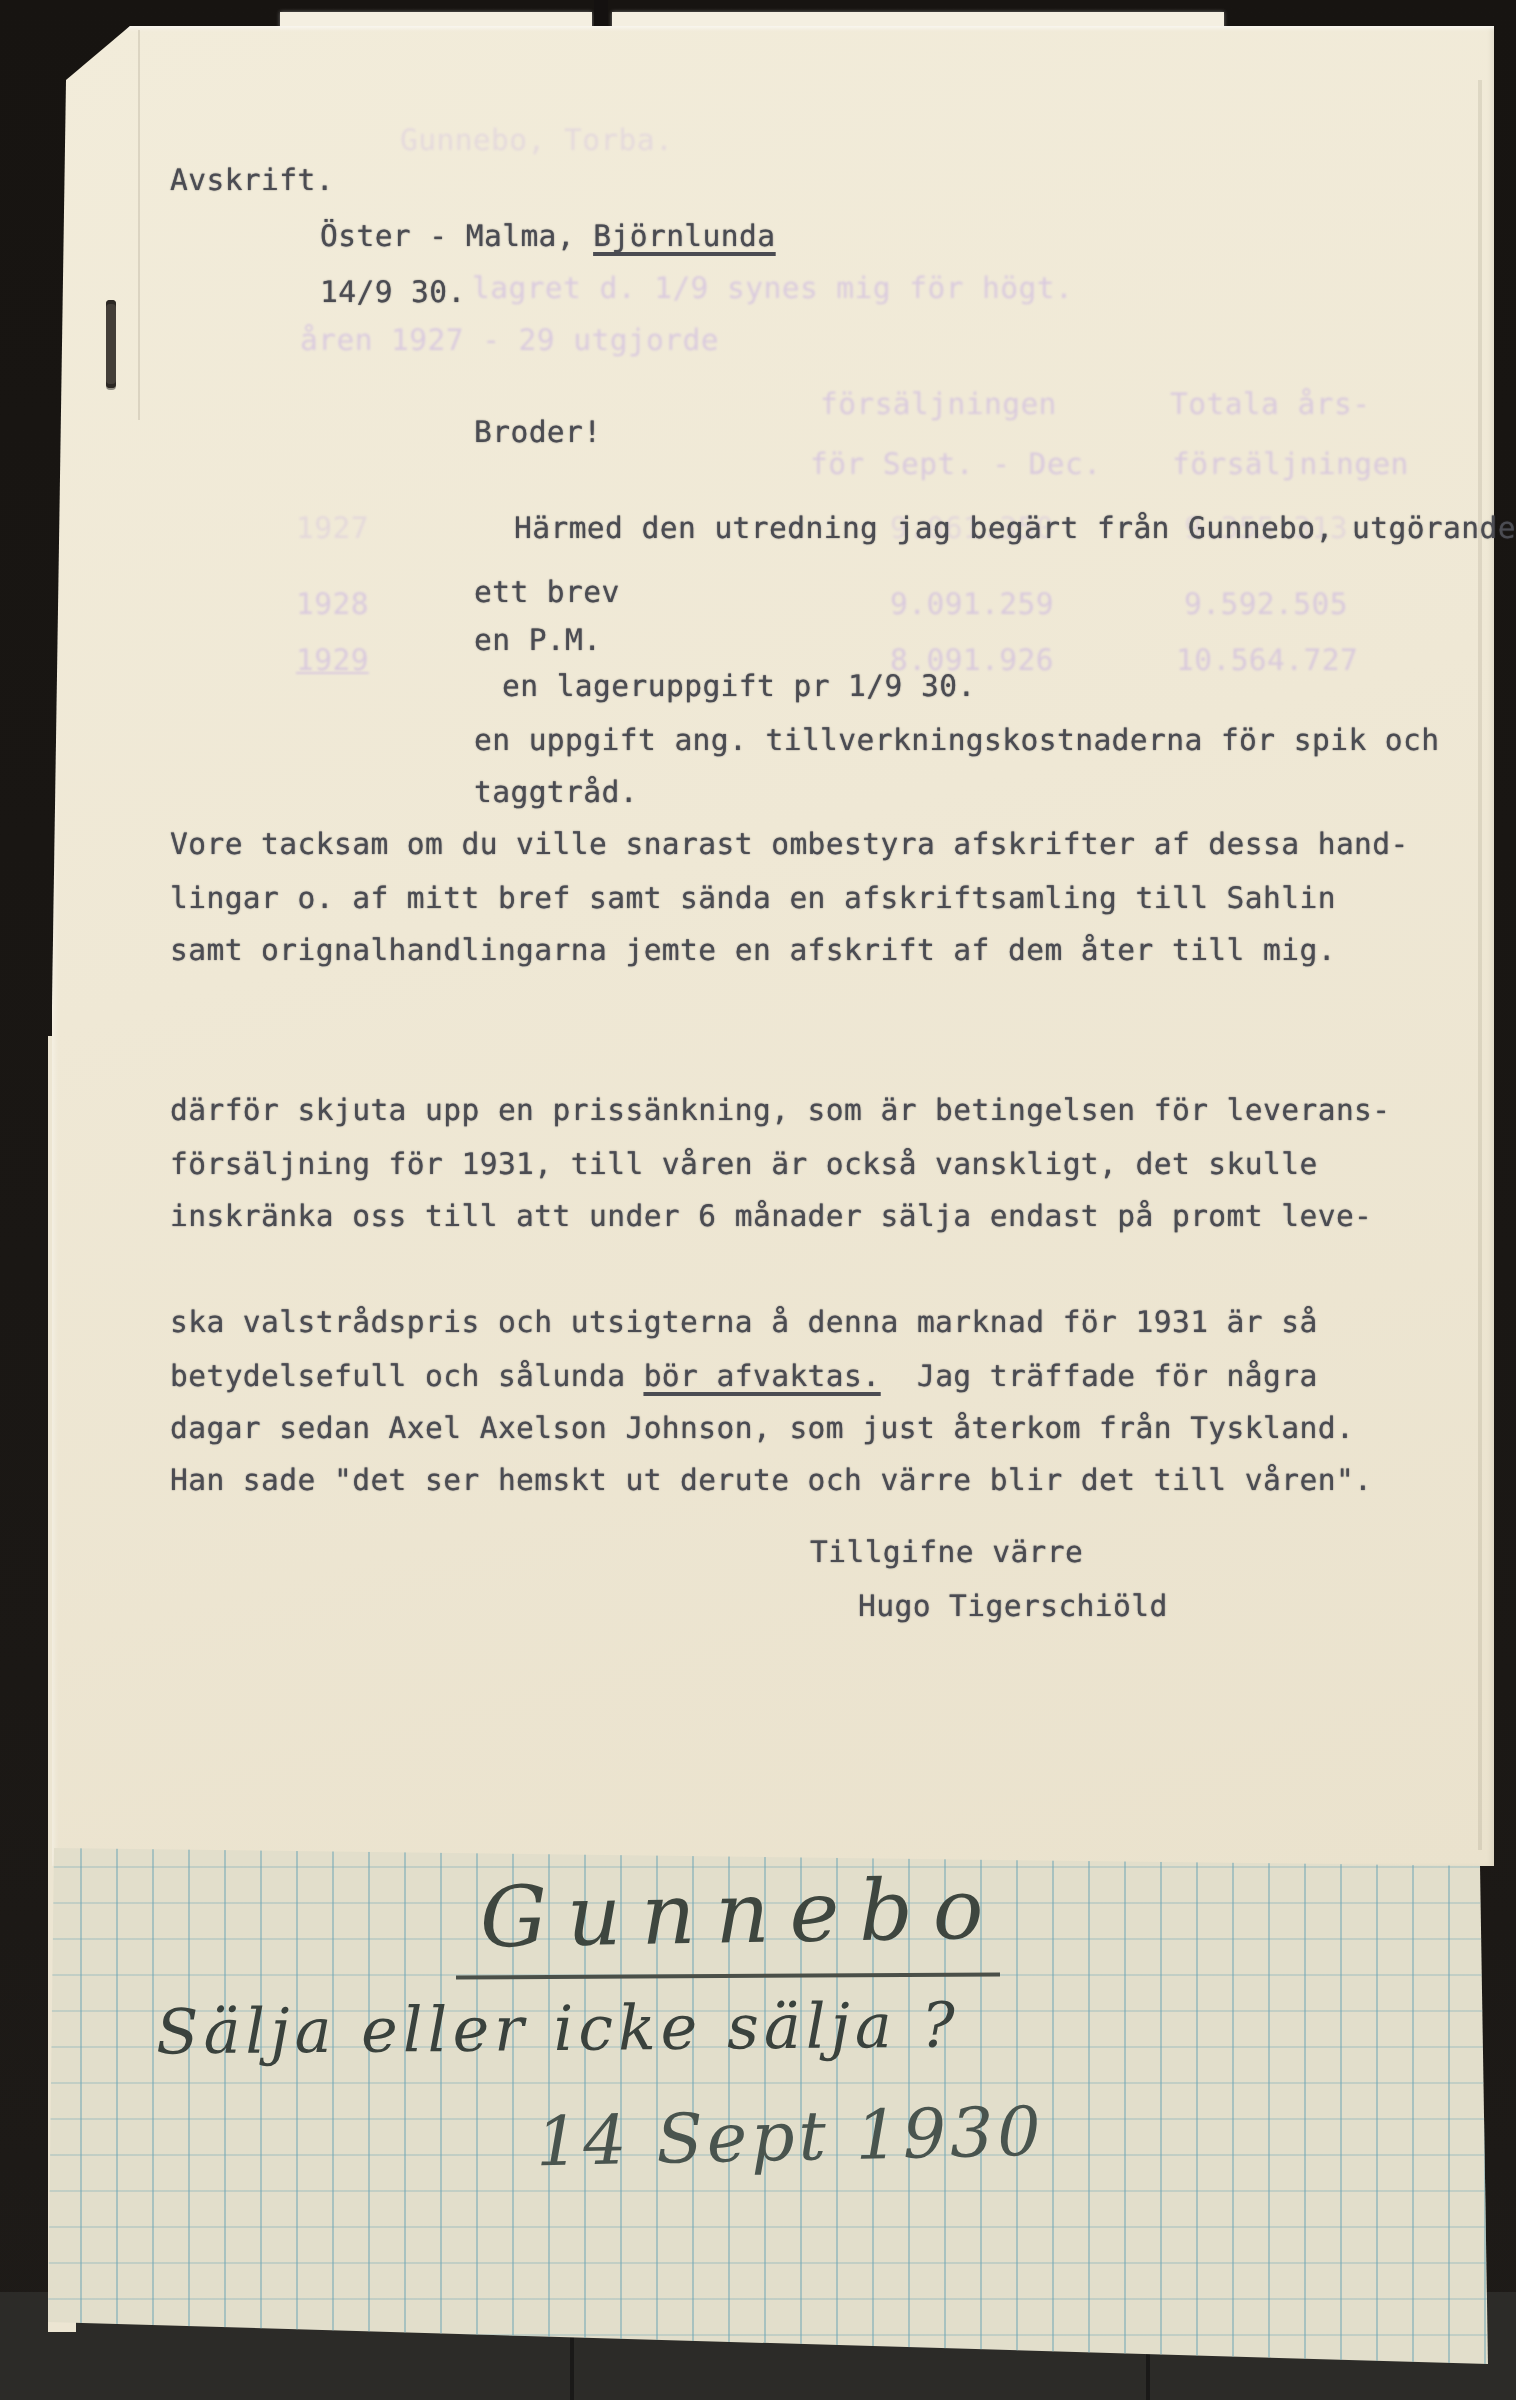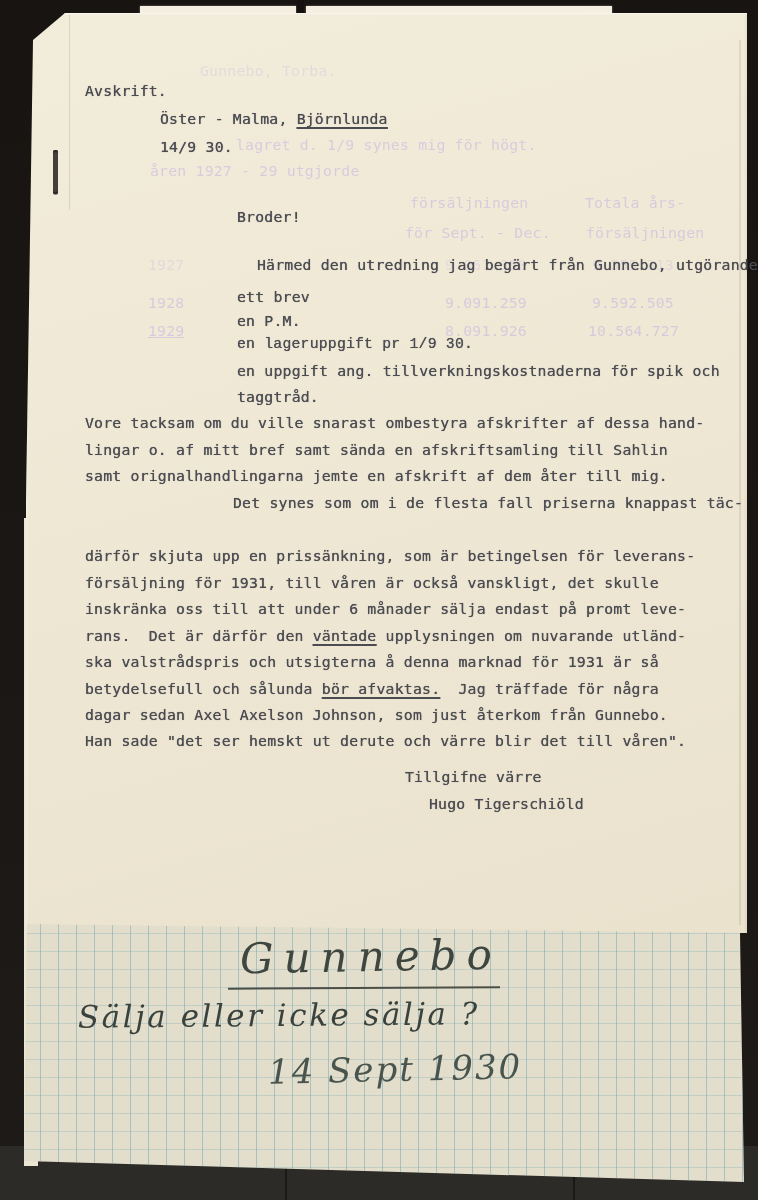--- a/index.html
+++ b/index.html
@@ -110,34 +110,32 @@
   </div>
 
 <div class="abs text-layer" id="typed-layer">
     <div class="typed-line" style="left: 85px; top: 84px;"><span>Avskrift.</span></div>
     <div class="typed-line" style="left: 160px; top: 112px;"><span>Öster - Malma, </span><span class="u">Björnlunda</span></div>
     <div class="typed-line" style="left: 160px; top: 140px;"><span>14/9 30.</span></div>
     <div class="typed-line" style="left: 237px; top: 210px;"><span>Broder!</span></div>
     <div class="typed-line" style="left: 237px; top: 258px; padding-left: 20px;"><span>Härmed den utredning jag begärt från Gunnebo, utgörande</span></div>
     <div class="typed-line" style="left: 237px; top: 290px;"><span>ett brev</span></div>
     <div class="typed-line" style="left: 237px; top: 314px;"><span>en P.M.</span></div>
-    <div class="typed-line" style="left: 237px; top: 337px; font-family: Liberation Mono, monospace;"><span>en lageruppgift pr 1/9 30.</span></div>
+    <div class="typed-line" style="left: 251px; top: 337px;"><span>en lageruppgift pr 1/9 30.</span></div>
     <div class="typed-line" style="left: 237px; top: 364px;"><span>en uppgift ang. tillverkningskostnaderna för spik och</span></div>
     <div class="typed-line" style="left: 237px; top: 390px;"><span>taggtråd.</span></div>
     <div class="typed-line" style="left: 85px; top: 416px;"><span>Vore tacksam om du ville snarast ombestyra afskrifter af dessa hand-</span></div>
     <div class="typed-line" style="left: 85px; top: 443px;"><span>lingar o. af mitt bref samt sända en afskriftsamling till Sahlin</span></div>
     <div class="typed-line" style="left: 85px; top: 469px;"><span>samt orignalhandlingarna jemte en afskrift af dem åter till mig.</span></div>
-    <div class="typed-line" style="left: 233px; top: 496px;"><span>Det synes som om i de flesta fall priserna knappast täc-</span></div>
     <div class="typed-line" style="left: 85px; top: 549px;"><span>därför skjuta upp en prissänkning, som är betingelsen för leverans-</span></div>
     <div class="typed-line" style="left: 85px; top: 576px;"><span>försäljning för 1931, till våren är också vanskligt, det skulle</span></div>
     <div class="typed-line" style="left: 85px; top: 602px;"><span>inskränka oss till att under 6 månader sälja endast på promt leve-</span></div>
-    <div class="typed-line" style="left: 85px; top: 629px;"><span>rans.  Det är därför den </span><span class="u">väntade</span><span> upplysningen om nuvarande utländ-</span></div>
     <div class="typed-line" style="left: 85px; top: 655px;"><span>ska valstrådspris och utsigterna å denna marknad för 1931 är så</span></div>
     <div class="typed-line" style="left: 85px; top: 682px;"><span>betydelsefull och sålunda </span><span class="u">bör afvaktas.</span><span>  Jag träffade för några</span></div>
-    <div class="typed-line" style="left: 85px; top: 708px;"><span>dagar sedan Axel Axelson Johnson, som just återkom från Gunnebo.</span></div>
+    <div class="typed-line" style="left: 85px; top: 708px;"><span>dagar sedan Axel Axelson Johnson, som just återkom från Tyskland.</span></div>
     <div class="typed-line" style="left: 85px; top: 734px;"><span>Han sade "det ser hemskt ut derute och värre blir det till våren".</span></div>
     <div class="typed-line" style="left: 405px; top: 770px;"><span>Tillgifne värre</span></div>
     <div class="typed-line" style="left: 402px; top: 797px; padding-left: 27px;"><span>Hugo Tigerschiöld</span></div>
   </div>
 
 <div class="abs note-sheet">
   <div class="hand hand-title">Gunnebo</div>
   <div class="hand-underline"></div>
   <div class="hand hand-question">Sälja eller icke sälja ?</div>
   <div class="hand hand-date">14 Sept 1930</div>

